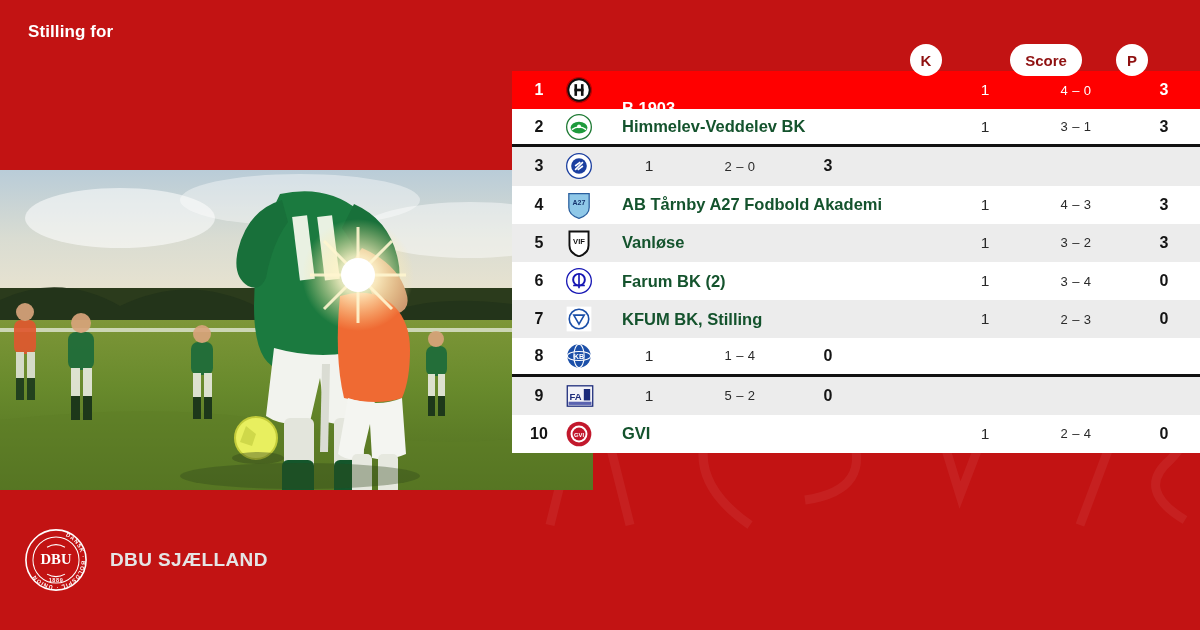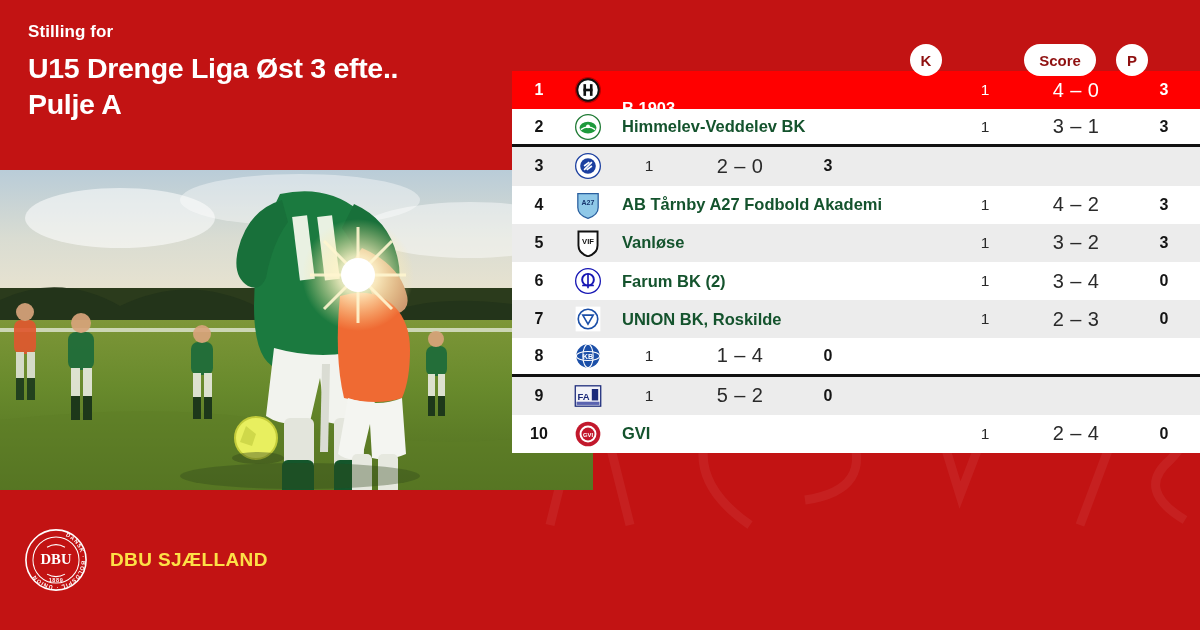--- a/index.html
+++ b/index.html
@@ -20,21 +20,21 @@
   .bg-watermark svg{ position:absolute; right:-20px; bottom:85px; opacity:.10; }
 
   
   .header{
     position:absolute; left:0; top:0; width:512px; height:170px;
     padding:22px 28px 0 28px;
     z-index:5;
   }
   .eyebrow{
     color:#fff; font-size:17px; font-weight:bold; letter-spacing:.1px;
-    margin-bottom:8px;
+    margin-bottom:2px;
   }
   .headline{
     color:#fff; font-size:28.5px; font-weight:bold; line-height:1.27;
     letter-spacing:-.3px;
   }
 
   
   .hero{
     position:absolute; left:0; top:170px; width:593px; height:320px;
     overflow:hidden; z-index:4;
@@ -57,40 +57,40 @@
   .row.divider-after{ border-bottom:3px solid #111111; }
 
   .c-pos{
     width:54px; text-align:center;
     font-size:16px; font-weight:bold; color:#141414;
     flex:0 0 54px;
   }
   .row.leader .c-pos{ color:#fff; }
 
   .c-logo{
-    width:44px; flex:0 0 44px; display:flex; align-items:center; justify-content:center;
+    width:44px; flex:0 0 44px; display:flex; align-items:center; 
   }
   .c-logo svg{ display:block; }
 
   .c-team{
     flex:1 1 auto; padding-left:12px;
     font-size:16.5px; font-weight:bold; color:#14532d;
     white-space:nowrap; overflow:hidden;
   }
   .row.leader .c-team{ color:#ffffff;margin-top:36px; }
 
   .c-k{
     width:78px; flex:0 0 78px; text-align:center;
     font-size:15.5px; color:#2a2a2a; font-weight:normal;
   }
   .row.leader .c-k{ color:#fff; }
 
   .c-score{
     width:104px; flex:0 0 104px; text-align:center;
-    font-size:20px; color:#2a2a2a; letter-spacing:.4px;
+    font-size:13px; color:#2a2a2a; letter-spacing:.4px;
   }
   .row.leader .c-score{ color:#fff; }
 
   .c-p{
     width:72px; flex:0 0 72px; text-align:center;
     font-size:16px; font-weight:bold; color:#141414;
   }
   .row.leader .c-p{ color:#fff; }
 
   
@@ -98,31 +98,31 @@
     position:absolute; top:44px; left:512px; width:688px; height:32px; z-index:7;
   }
   .pill{
     position:absolute; top:0;
     background:#ffffff; color:#8f1111;
     font-size:15px; font-weight:bold;
     display:flex; align-items:center; justify-content:center;
     height:32px; border-radius:16px;
   }
   .pill-k     { left:398px; width:32px; }
-  .pill-score { left:512px; width:72px; }
+  .pill-score { left:498px; width:72px; }
   .pill-p     { left:604px; width:32px; }
 
   
   .footer{
     position:absolute; left:0; bottom:0; width:1200px; height:140px;
     display:flex; align-items:center; padding-left:24px; z-index:8;
   }
   .dbu-mark{ width:64px; height:64px; flex:0 0 64px; }
   .footer-text{
-    color:#fde047; font-size:19px; font-weight:bold;
+    color:#e5e5e5; font-size:19px; font-weight:bold;
     letter-spacing:.4px; margin-left:22px;
   }
 </style>
 </head>
 <body>
 
 <div class="bg-watermark">
   <svg width="700" height="200" viewBox="0 0 700 200">
     <g fill="none" stroke="#ffffff" stroke-width="9" opacity="0.55">
       <path d="M30 180 L70 20 L110 180"></path>
@@ -130,24 +130,20 @@
       <path d="M250 60 q55 -35 80 25 q25 60 -45 70"></path>
       <path d="M400 20 L440 150 L490 20"></path>
       <path d="M560 180 L620 20"></path>
       <path d="M640 60 q45 20 10 55 q-35 30 15 60"></path>
     </g>
   </svg>
 </div>
 
 <div class="header">
   <div class="eyebrow">Stilling for</div>
-  <div class="headline">
-    <div>U15 Drenge Liga Øst 3 efte..</div>
-    <div>Pulje A</div>
-  </div>
 </div>
 
 <div class="hero">
   <svg width="593" height="320" viewBox="0 0 593 320">
     <defs>
       <linearGradient id="sky" x1="0" y1="0" x2="0" y2="1">
         <stop offset="0%" stop-color="#b9ccd8"></stop>
         <stop offset="45%" stop-color="#d9dcd2"></stop>
         <stop offset="100%" stop-color="#efe6cf"></stop>
       </linearGradient>
@@ -313,21 +309,21 @@
     <div class="row white">
       <div class="c-pos">4</div>
       <div class="c-logo">
         <svg width="26" height="28" viewBox="0 0 40 44">
           <path d="M4 4 h32 v22 q0 12 -16 17 q-16 -5 -16 -17 Z" fill="#8fc8e8" stroke="#2a5f9e" stroke-width="2"></path>
           <text x="20" y="22" text-anchor="middle" font-family="Liberation Sans, sans-serif" font-size="11" font-weight="bold" fill="#16356e">A27</text>
         </svg>
       </div>
       <div class="c-team">AB Tårnby A27 Fodbold Akademi</div>
       <div class="c-k">1</div>
-      <div class="c-score">4 – 2</div>
+      <div class="c-score">4 – 3</div>
       <div class="c-p">3</div>
     </div>
     <div class="row grey">
       <div class="c-pos">5</div>
       <div class="c-logo">
         <svg width="26" height="28" viewBox="0 0 40 44">
           <path d="M5 4 h30 v22 q0 12 -15 17 q-15 -5 -15 -17 Z" fill="#fff" stroke="#111" stroke-width="3"></path>
           <text x="20" y="24" text-anchor="middle" font-family="Liberation Sans, sans-serif" font-size="12" font-weight="bold" fill="#111">VIF</text>
         </svg>
       </div>
@@ -352,21 +348,21 @@
     </div>
     <div class="row grey">
       <div class="c-pos">7</div>
       <div class="c-logo">
         <svg width="26" height="26" viewBox="0 0 40 40">
           <rect x="1" y="1" width="38" height="38" fill="#fff"></rect>
           <circle cx="20" cy="20" r="15" fill="none" stroke="#1b4fa8" stroke-width="2.5"></circle>
           <path d="M12 14 h16 l-8 14 Z" fill="none" stroke="#1b4fa8" stroke-width="2.5"></path>
         </svg>
       </div>
-      <div class="c-team">UNION BK, Roskilde</div>
+      <div class="c-team">KFUM BK, Stilling</div>
       <div class="c-k">1</div>
       <div class="c-score">2 – 3</div>
       <div class="c-p">0</div>
     </div>
     <div class="row white divider-after">
       <div class="c-pos">8</div>
       <div class="c-logo">
         <svg width="26" height="26" viewBox="0 0 40 40">
           <circle cx="20" cy="20" r="18" fill="#1b4fa8"></circle>
           <ellipse cx="20" cy="20" rx="18" ry="7" fill="none" stroke="#fff" stroke-width="1.6"></ellipse>

